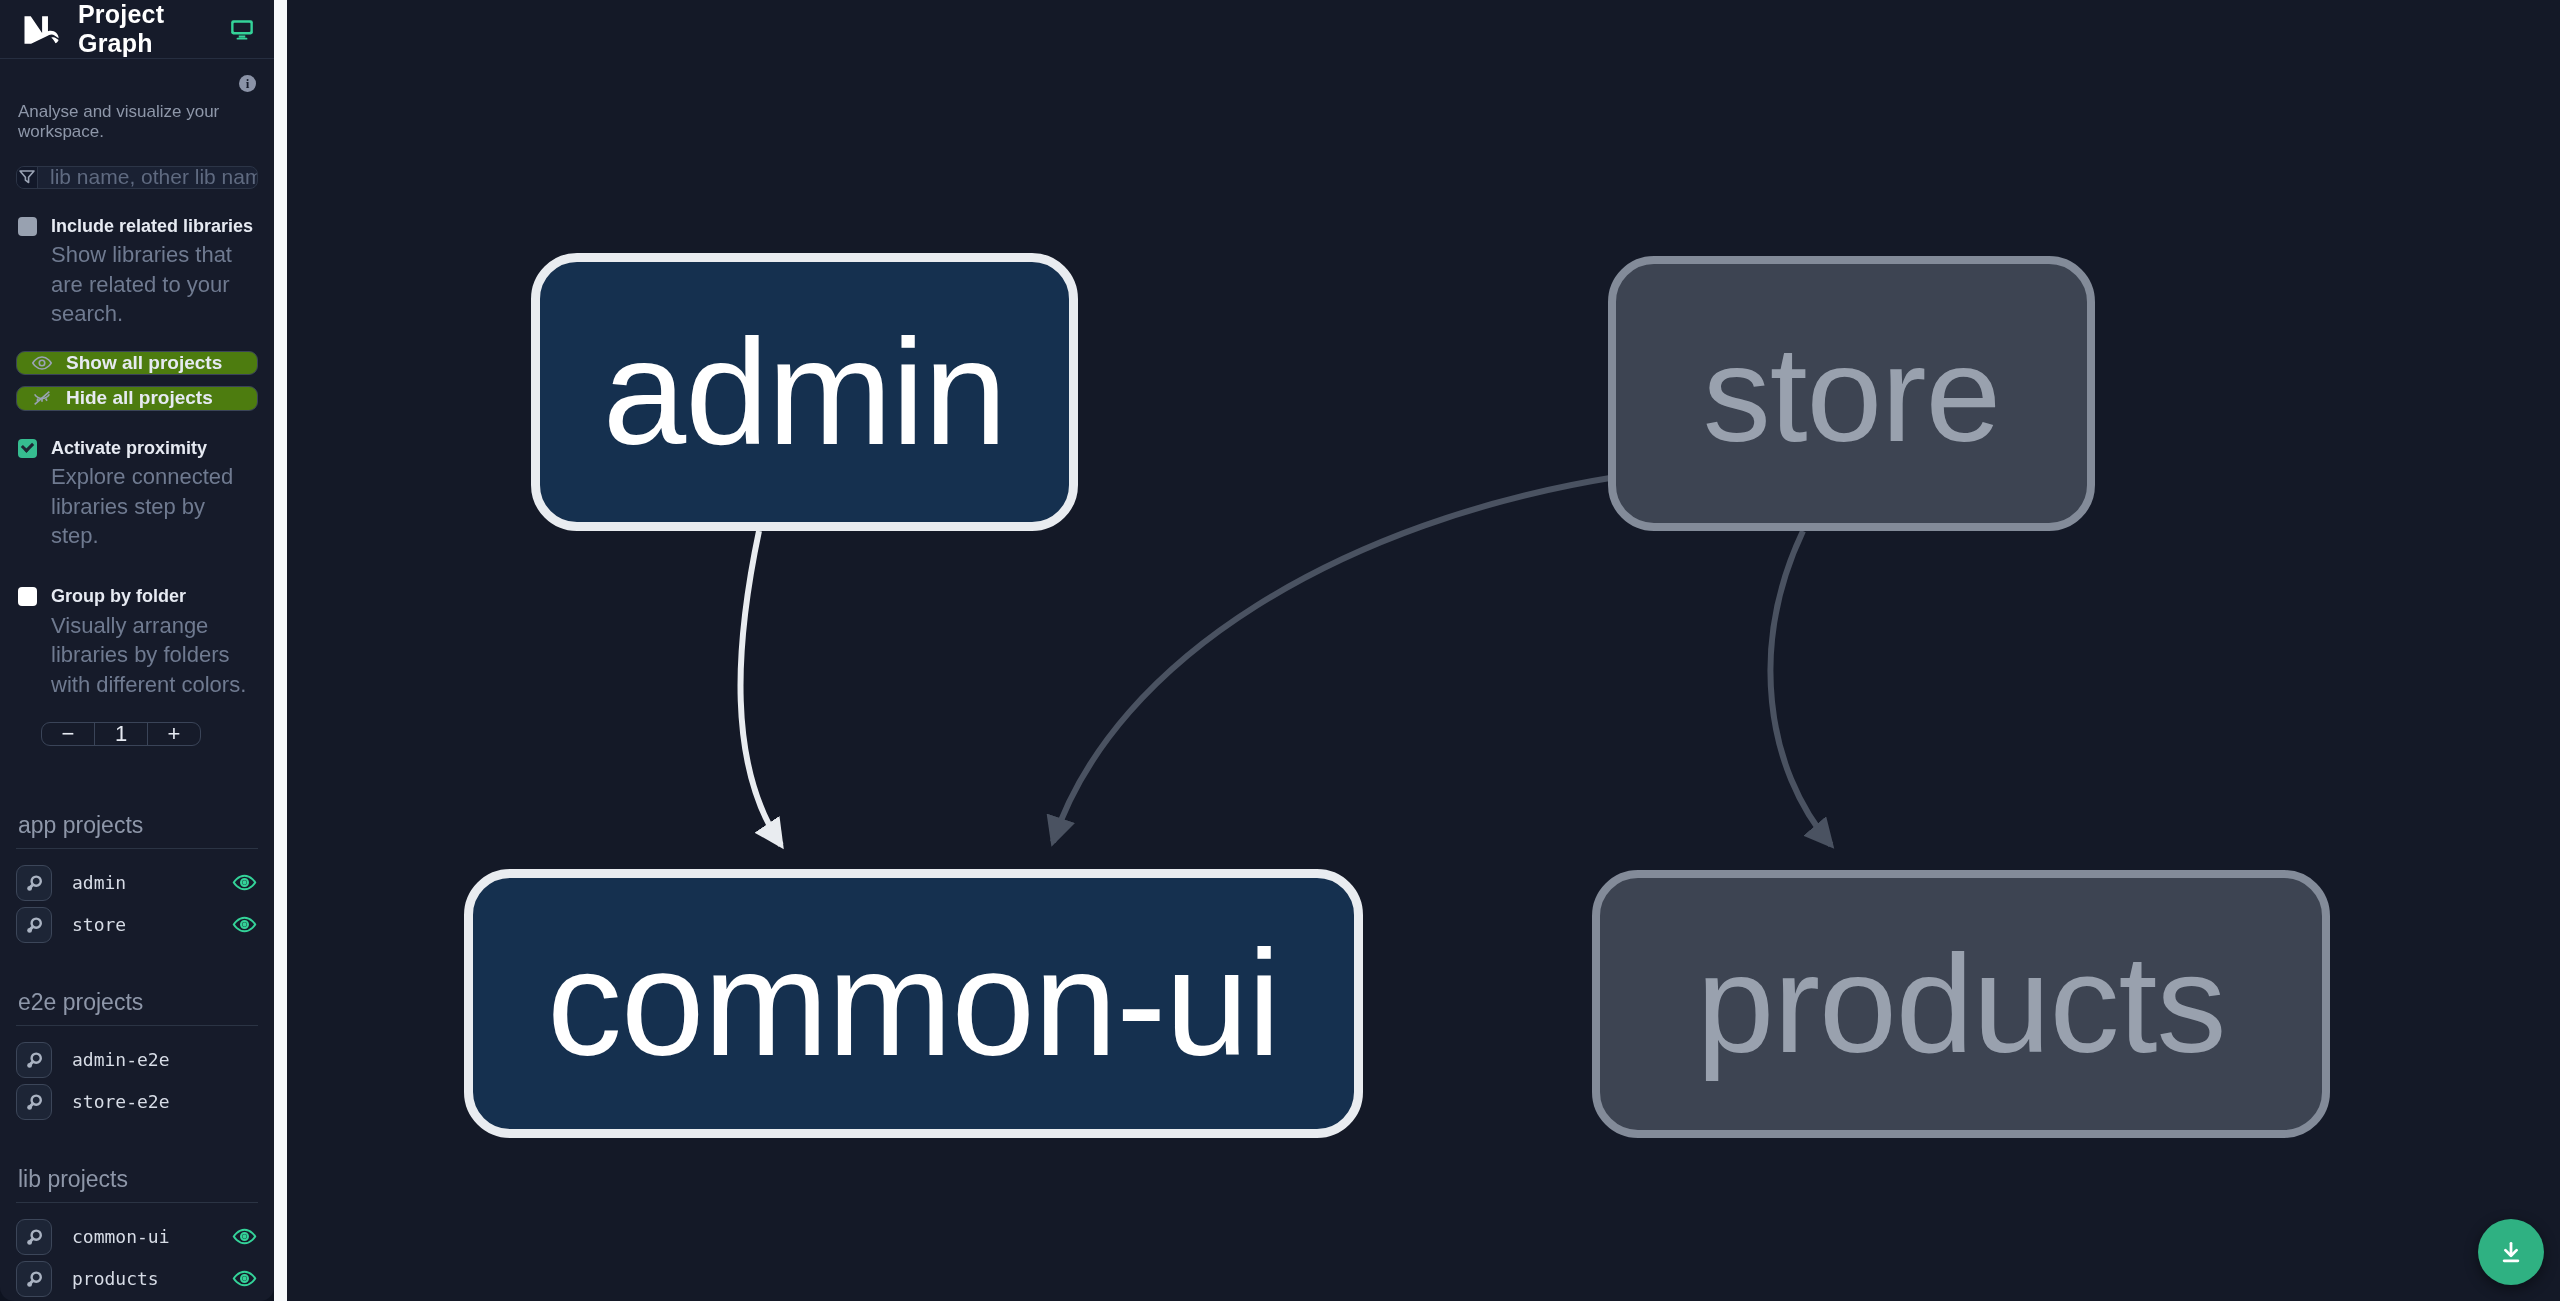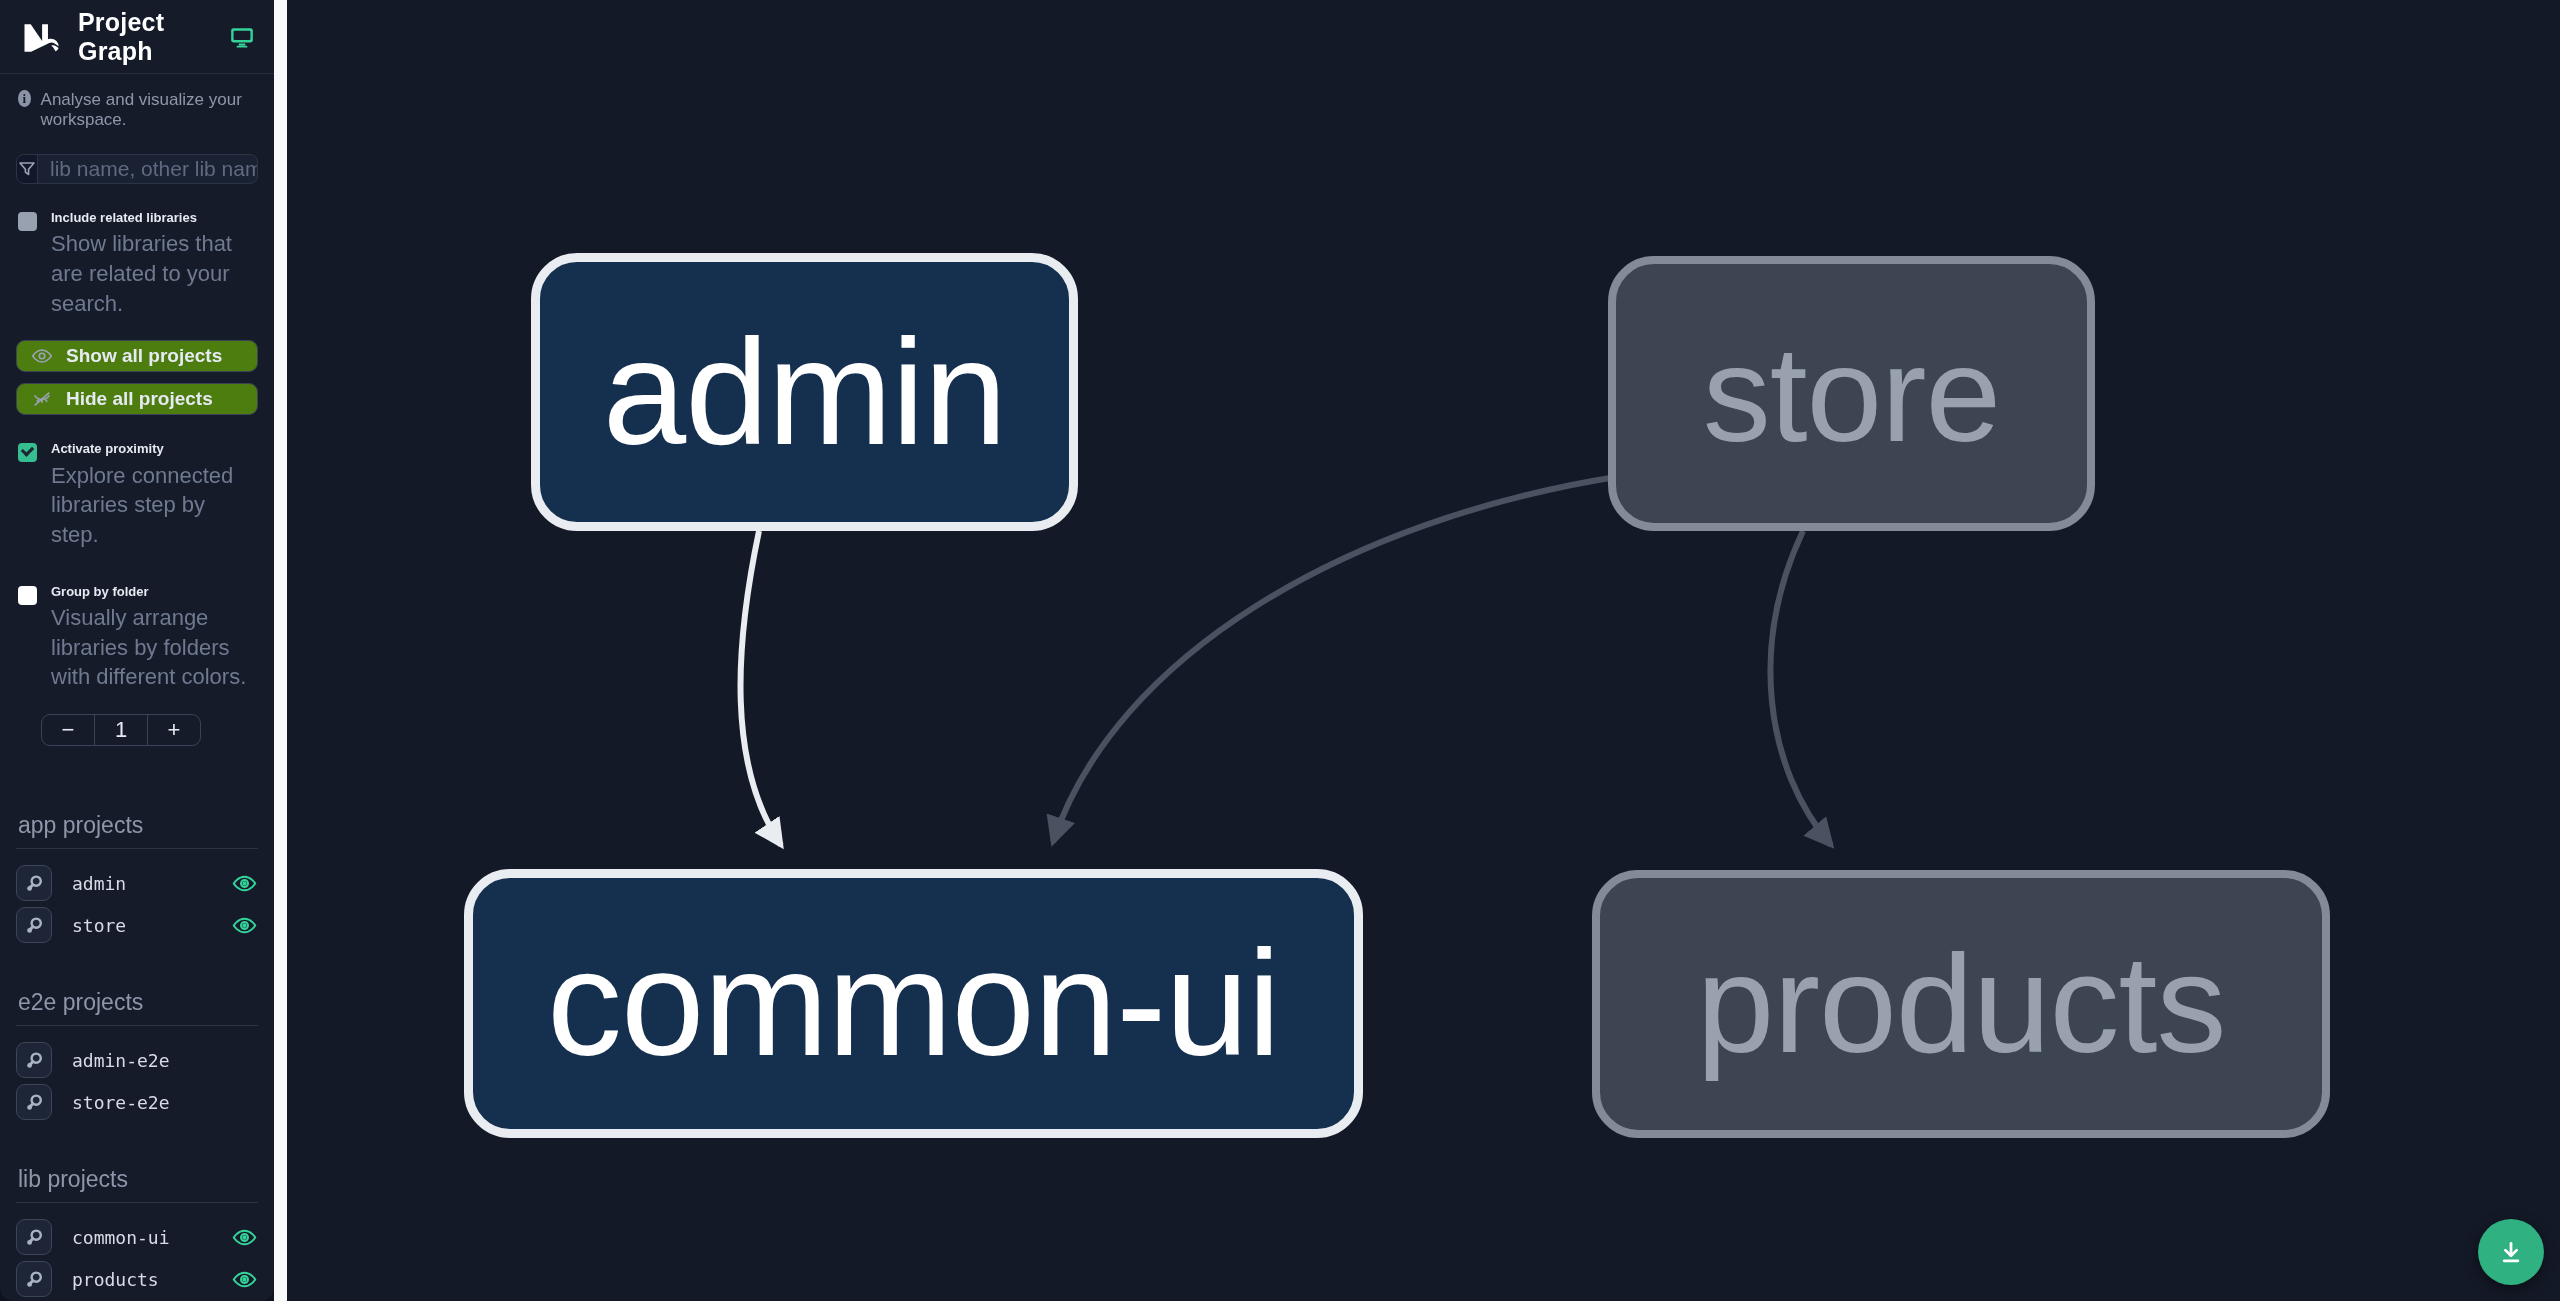--- a/index.html
+++ b/index.html
@@ -16,21 +16,21 @@
     position:relative; z-index:2;
   }
   .sb-header {
     height:96px; display:flex; align-items:center; gap:14px;
     padding:0 18px; border-bottom:1px solid #262e40;
   }
   .nx-logo { width:46px; height:46px; display:flex; align-items:center; justify-content:center; }
   .sb-title { font-size:25px; font-weight:bold; color:#fff; letter-spacing:.2px; flex:1; }
   .monitor-btn { width:28px; height:28px; display:flex; align-items:center; justify-content:center; cursor:pointer; background:none; border:none; }
 
-  .tagline { display:flex; align-items:flex-start; gap:10px; padding:16px 18px 4px 18px; }
+  .tagline { display:flex; align-items:flex-end; gap:10px; padding:16px 18px 4px 18px;flex-direction:column; }
   .info-dot { width:17px; height:17px; border-radius:50%; background:#8b93a7; color:#161b2a;
     font-size:13px; font-weight:bold; display:flex; align-items:center; justify-content:center; font-family:"Liberation Serif", serif; }
   .info-dot::after { content:"i"; }
   .tagline-text { font-size:17px; color:#8e97a9; }
 
   .search {
     margin:20px 16px 0 16px; height:38px; display:flex; align-items:stretch;
     border:1px solid #2c3547; border-radius:8px; overflow:hidden; background:#1a2133;
   }
   .funnel-cell { width:38px; display:flex; align-items:center; justify-content:center;
@@ -44,21 +44,21 @@
   .opt { display:flex; gap:14px; padding:0 18px; margin-top:26px; cursor:pointer; }
   .cb { width:19px; height:19px; border-radius:4px; margin-top:2px; flex:none; }
   .cb-gray { background:#98a1b0; }
   .cb-white { background:#ffffff; }
   .cb-checked { background:#36bd90; position:relative; }
   .cb-checked::after {
     content:""; position:absolute; left:4px; top:3px; width:8px; height:5px;
     border-left:3px solid #1e2633; border-bottom:3px solid #1e2633; transform:rotate(-45deg);
   }
   .opt-text { display:flex; flex-direction:column; }
-  .opt-label { font-size:13px; font-weight:bold; color:#e6eaf2; line-height:1.25; }
+  .opt-label { font-size:18px; font-weight:bold; color:#e6eaf2; line-height:1.25; }
   .opt-desc { font-size:22px; color:#6f7a90; line-height:1.35; margin-top:3px; max-width:205px; }
 
   .sb-btn {
     margin:22px 16px 0 16px; height:41px; display:flex; align-items:center; gap:13px;
     background:#4d7c0f; border:1px solid #3a4458; border-radius:9px;
     color:#e6eaf2; font-size:19px; font-weight:bold; padding:0 14px; cursor:pointer;
     font-family:"Liberation Sans", sans-serif;
   }
   .sb-btn + .sb-btn { margin-top:11px; }
 

